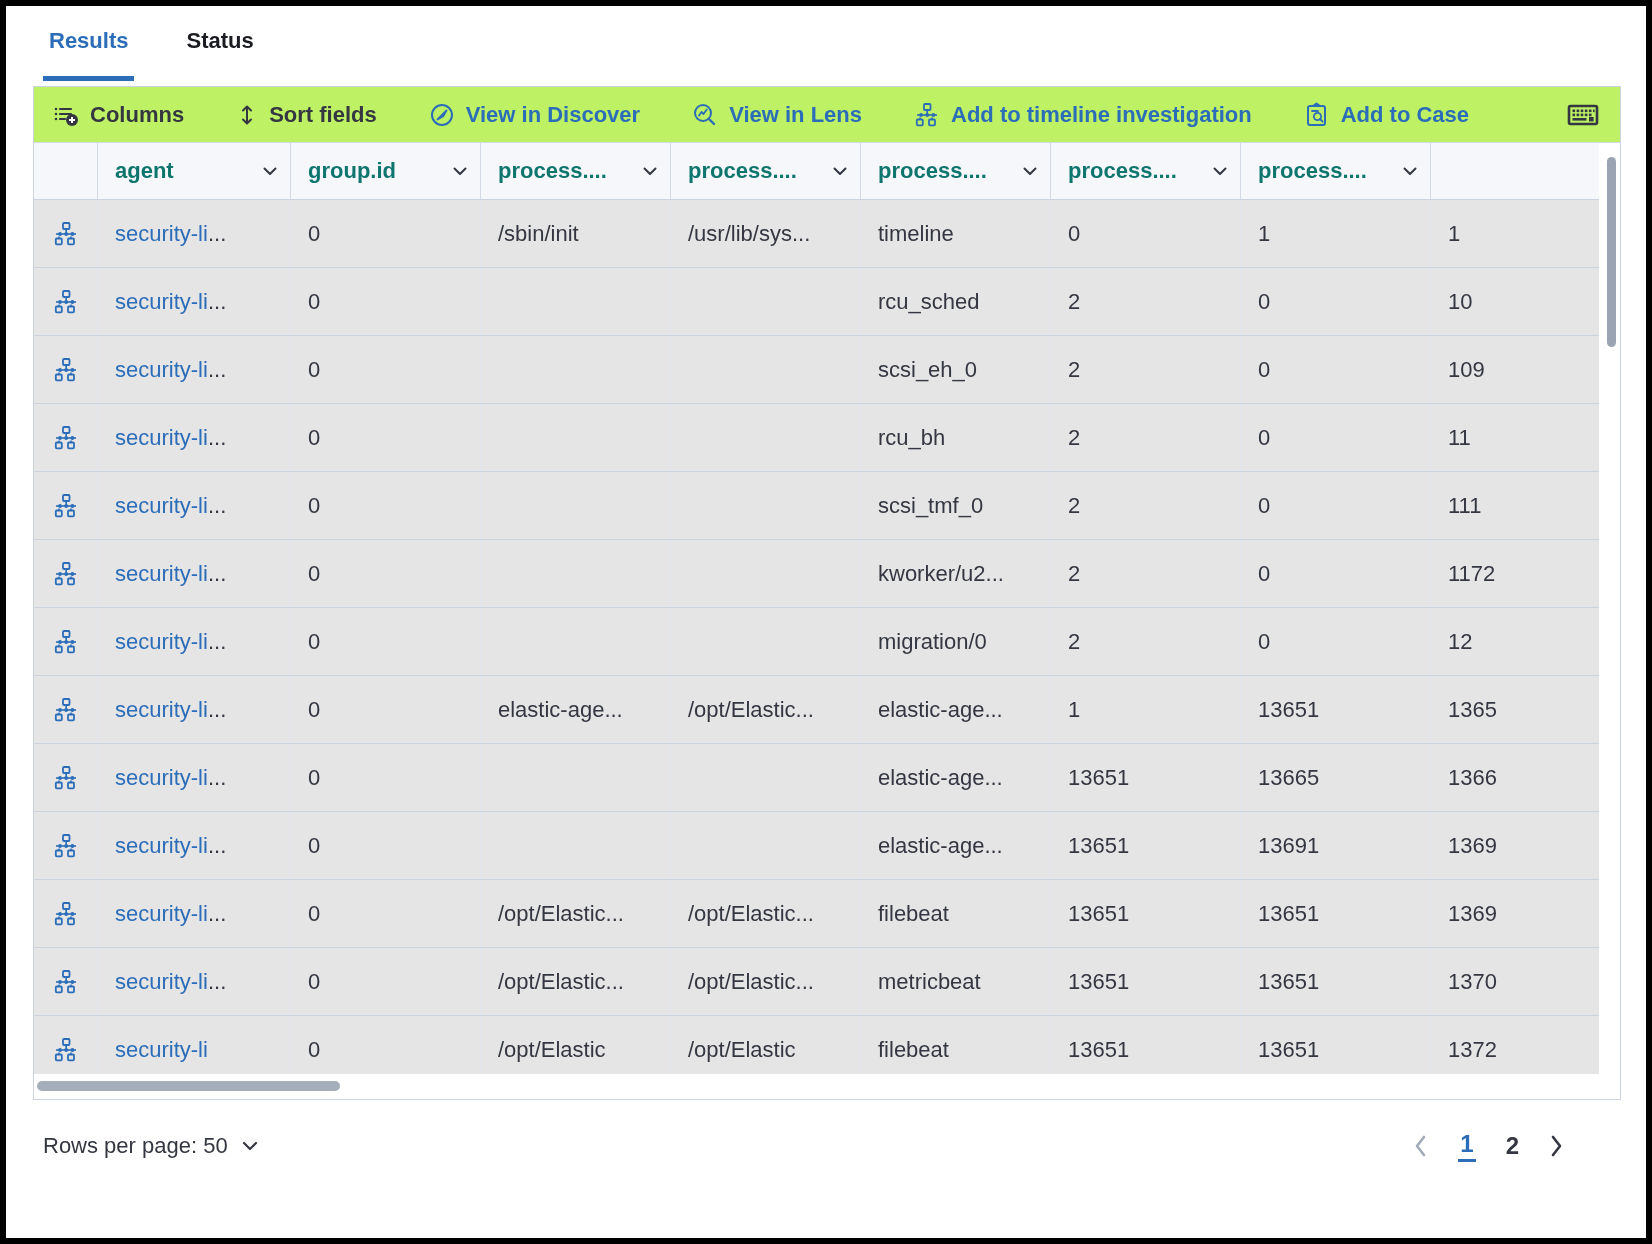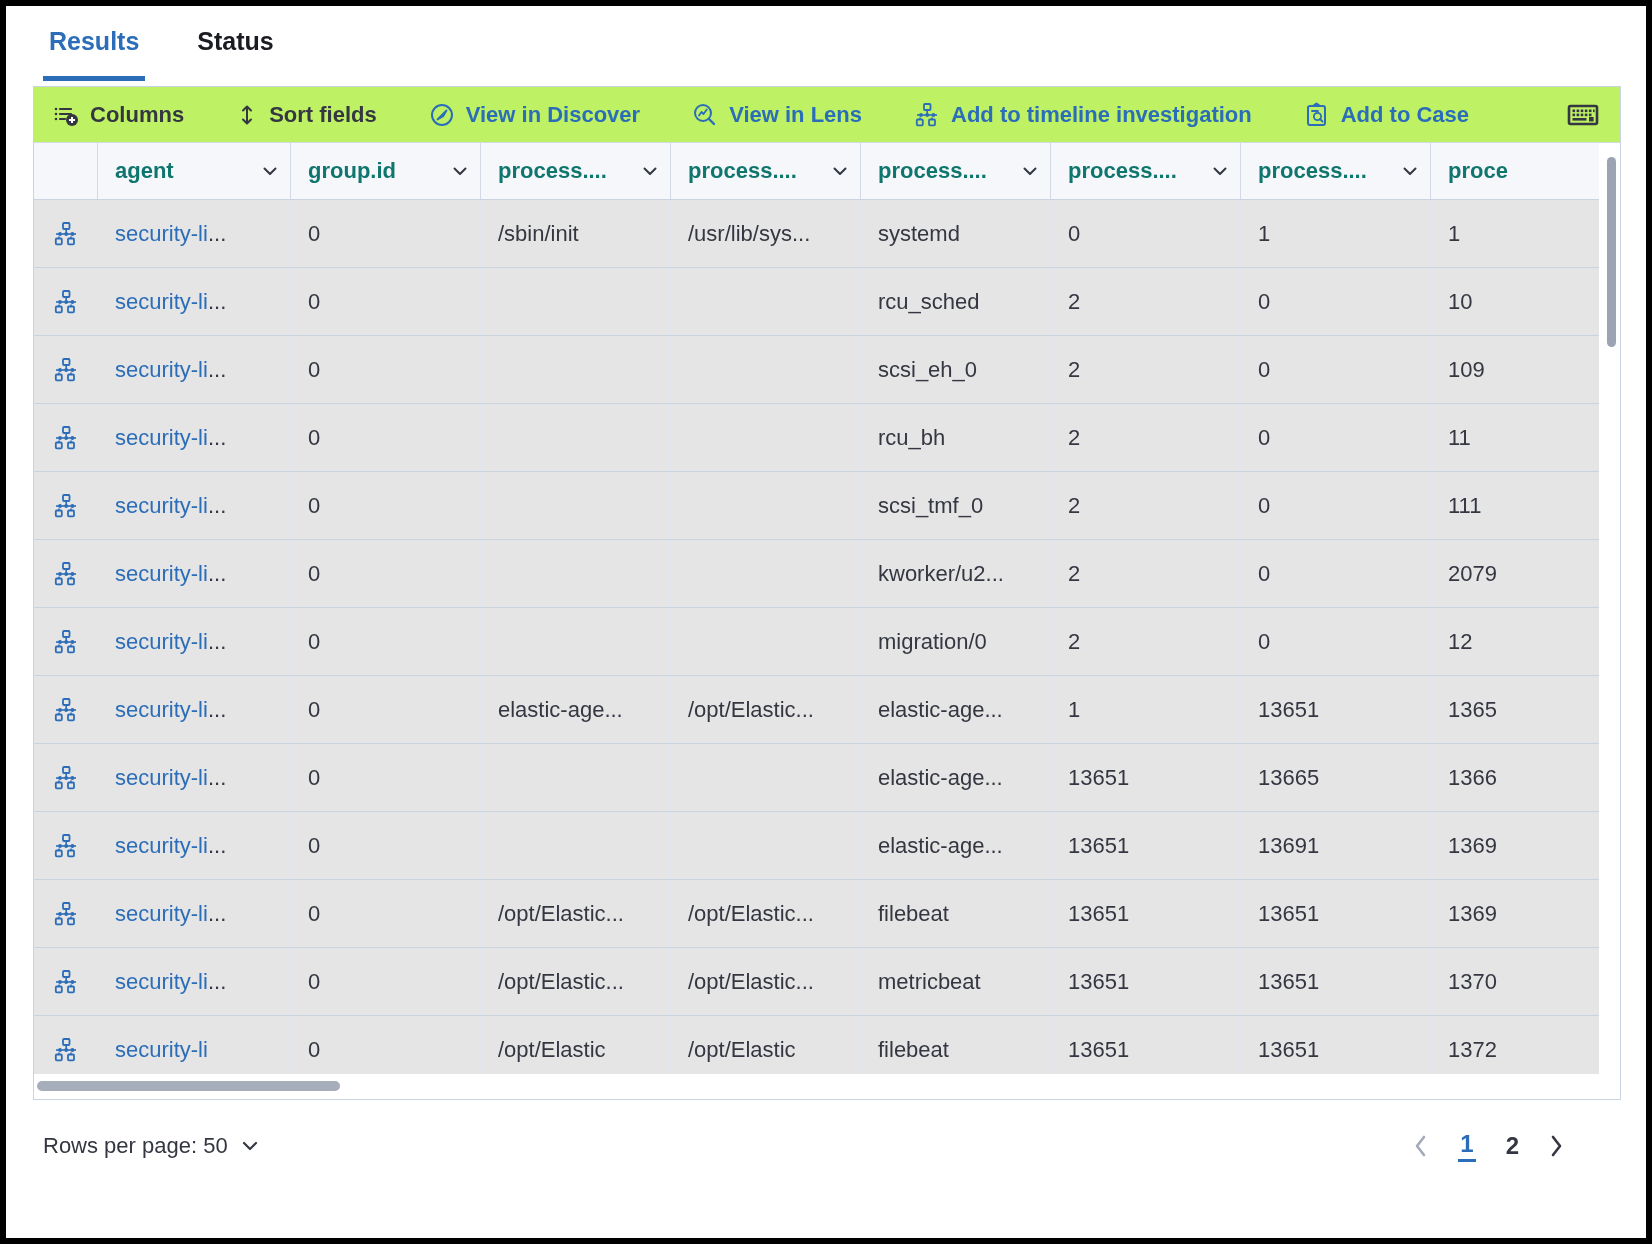--- a/index.html
+++ b/index.html
@@ -6,21 +6,21 @@
   html,body { width: 1652px; height: 1244px; }
   body {
     font-family: "Liberation Sans", sans-serif;
     background: #ffffff;
     border: 6px solid #000000;
     position: relative;
     overflow: hidden;
   }
   
   .tabs { position: absolute; left: 37px; top: 20px; display: flex; gap: 46px; }
-  .tab { font-size: 25px; font-weight: 700; color: #1a1c21; line-height: 30px;
+  .tab { font-size: 22px; font-weight: 700; color: #1a1c21; line-height: 30px;
          padding: 0 6px 20px 6px; cursor: pointer; }
   .tab.active { color: #2b6db8; border-bottom: 5px solid #2b6db8; }
   
   .grid { position: absolute; left: 27px; top: 80px; width: 1588px; height: 1014px;
           border: 1px solid #ccd3e0; background: #fff; overflow: hidden; }
   
   .toolbar { height: 56px; display: flex; align-items: center; gap: 52px;
              padding: 0 20px; background: #bef264; border-bottom: 1px solid #d3dae6; }
   .tbtn { display: flex; align-items: center; gap: 11px; font-size: 22px;
           font-weight: 600; color: #343741; cursor: pointer; white-space: nowrap; }
@@ -217,23 +217,20 @@
       </span>
     </div>
     <div class="hcell">
       <span>process....</span>
       <span class="chev">
         <svg width="14" height="9" viewBox="0 0 14 9" fill="none">
             <path d="M1.5 1.5 L7 7 L12.5 1.5" stroke="#343741" stroke-width="2" stroke-linecap="round" stroke-linejoin="round"></path>
           </svg>
       </span>
     </div>
-    <div class="hcell" style="border-right:none;">
-      <span>proce</span>
-    </div>
   </div>
 
   <div class="gbody">
       <div class="row">
     <div class="cell ctrl">
       <span>
         <svg width="26" height="24" viewBox="0 0 26 24" fill="none">
           <rect x="10" y="1" width="6.5" height="6" rx="1" stroke="#2b6db8" stroke-width="1.8"></rect>
           <path d="M13.2 7v5" stroke="#2b6db8" stroke-width="1.6"></path>
           <path d="M3 12h20" stroke="#2b6db8" stroke-width="1.6"></path>
@@ -246,21 +243,21 @@
         </svg>
       </span>
     </div>
     <div class="cell">
       <span class="link">security-li</span>
           <span class="dots">...</span>
     </div>
     <div class="cell data">0</div>
     <div class="cell data">/sbin/init</div>
     <div class="cell data">/usr/lib/sys...</div>
-    <div class="cell data">systemd</div>
+    <div class="cell data">timeline</div>
     <div class="cell data">0</div>
     <div class="cell data">1</div>
     <div class="cell data" style="border-right:none;">1</div>
   </div>
       <div class="row">
     <div class="cell ctrl">
       <span>
         <svg width="26" height="24" viewBox="0 0 26 24" fill="none">
           <rect x="10" y="1" width="6.5" height="6" rx="1" stroke="#2b6db8" stroke-width="1.8"></rect>
           <path d="M13.2 7v5" stroke="#2b6db8" stroke-width="1.6"></path>
@@ -389,21 +386,21 @@
     <div class="cell">
       <span class="link">security-li</span>
           <span class="dots">...</span>
     </div>
     <div class="cell data">0</div>
     <div class="cell data"></div>
     <div class="cell data"></div>
     <div class="cell data">kworker/u2...</div>
     <div class="cell data">2</div>
     <div class="cell data">0</div>
-    <div class="cell data" style="border-right:none;">2079</div>
+    <div class="cell data" style="border-right:none;">1172</div>
   </div>
       <div class="row">
     <div class="cell ctrl">
       <span>
         <svg width="26" height="24" viewBox="0 0 26 24" fill="none">
           <rect x="10" y="1" width="6.5" height="6" rx="1" stroke="#2b6db8" stroke-width="1.8"></rect>
           <path d="M13.2 7v5" stroke="#2b6db8" stroke-width="1.6"></path>
           <path d="M3 12h20" stroke="#2b6db8" stroke-width="1.6"></path>
           <circle cx="7" cy="12" r="1.9" fill="#2b6db8"></circle>
           <circle cx="13.2" cy="12" r="1.9" fill="#2b6db8"></circle>

